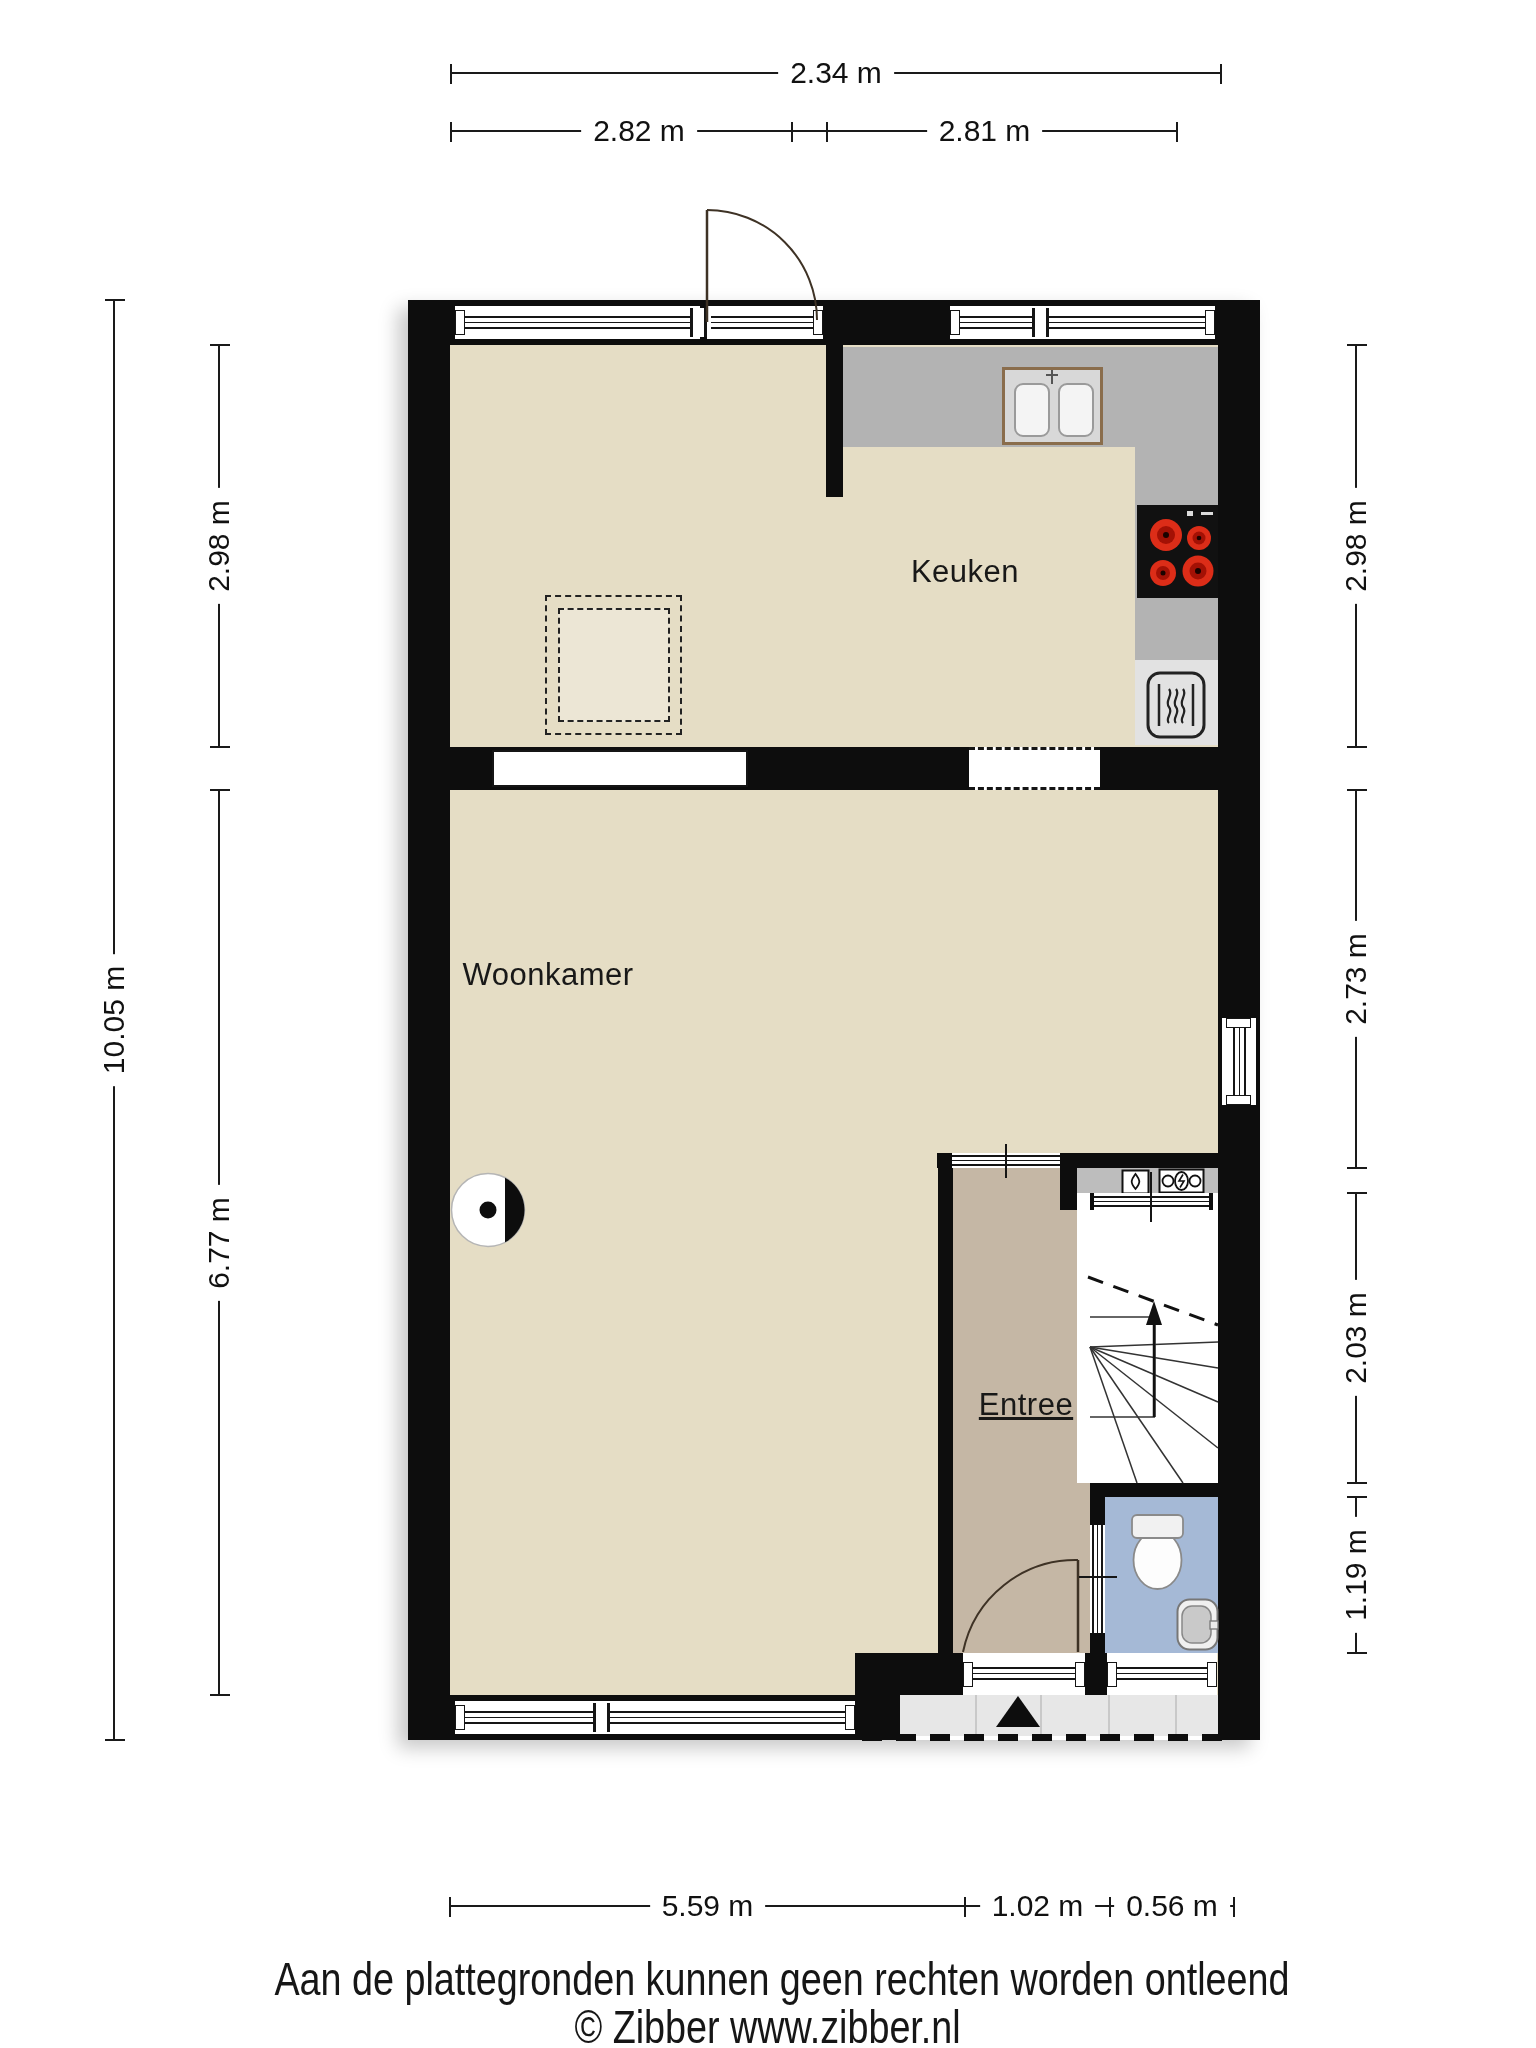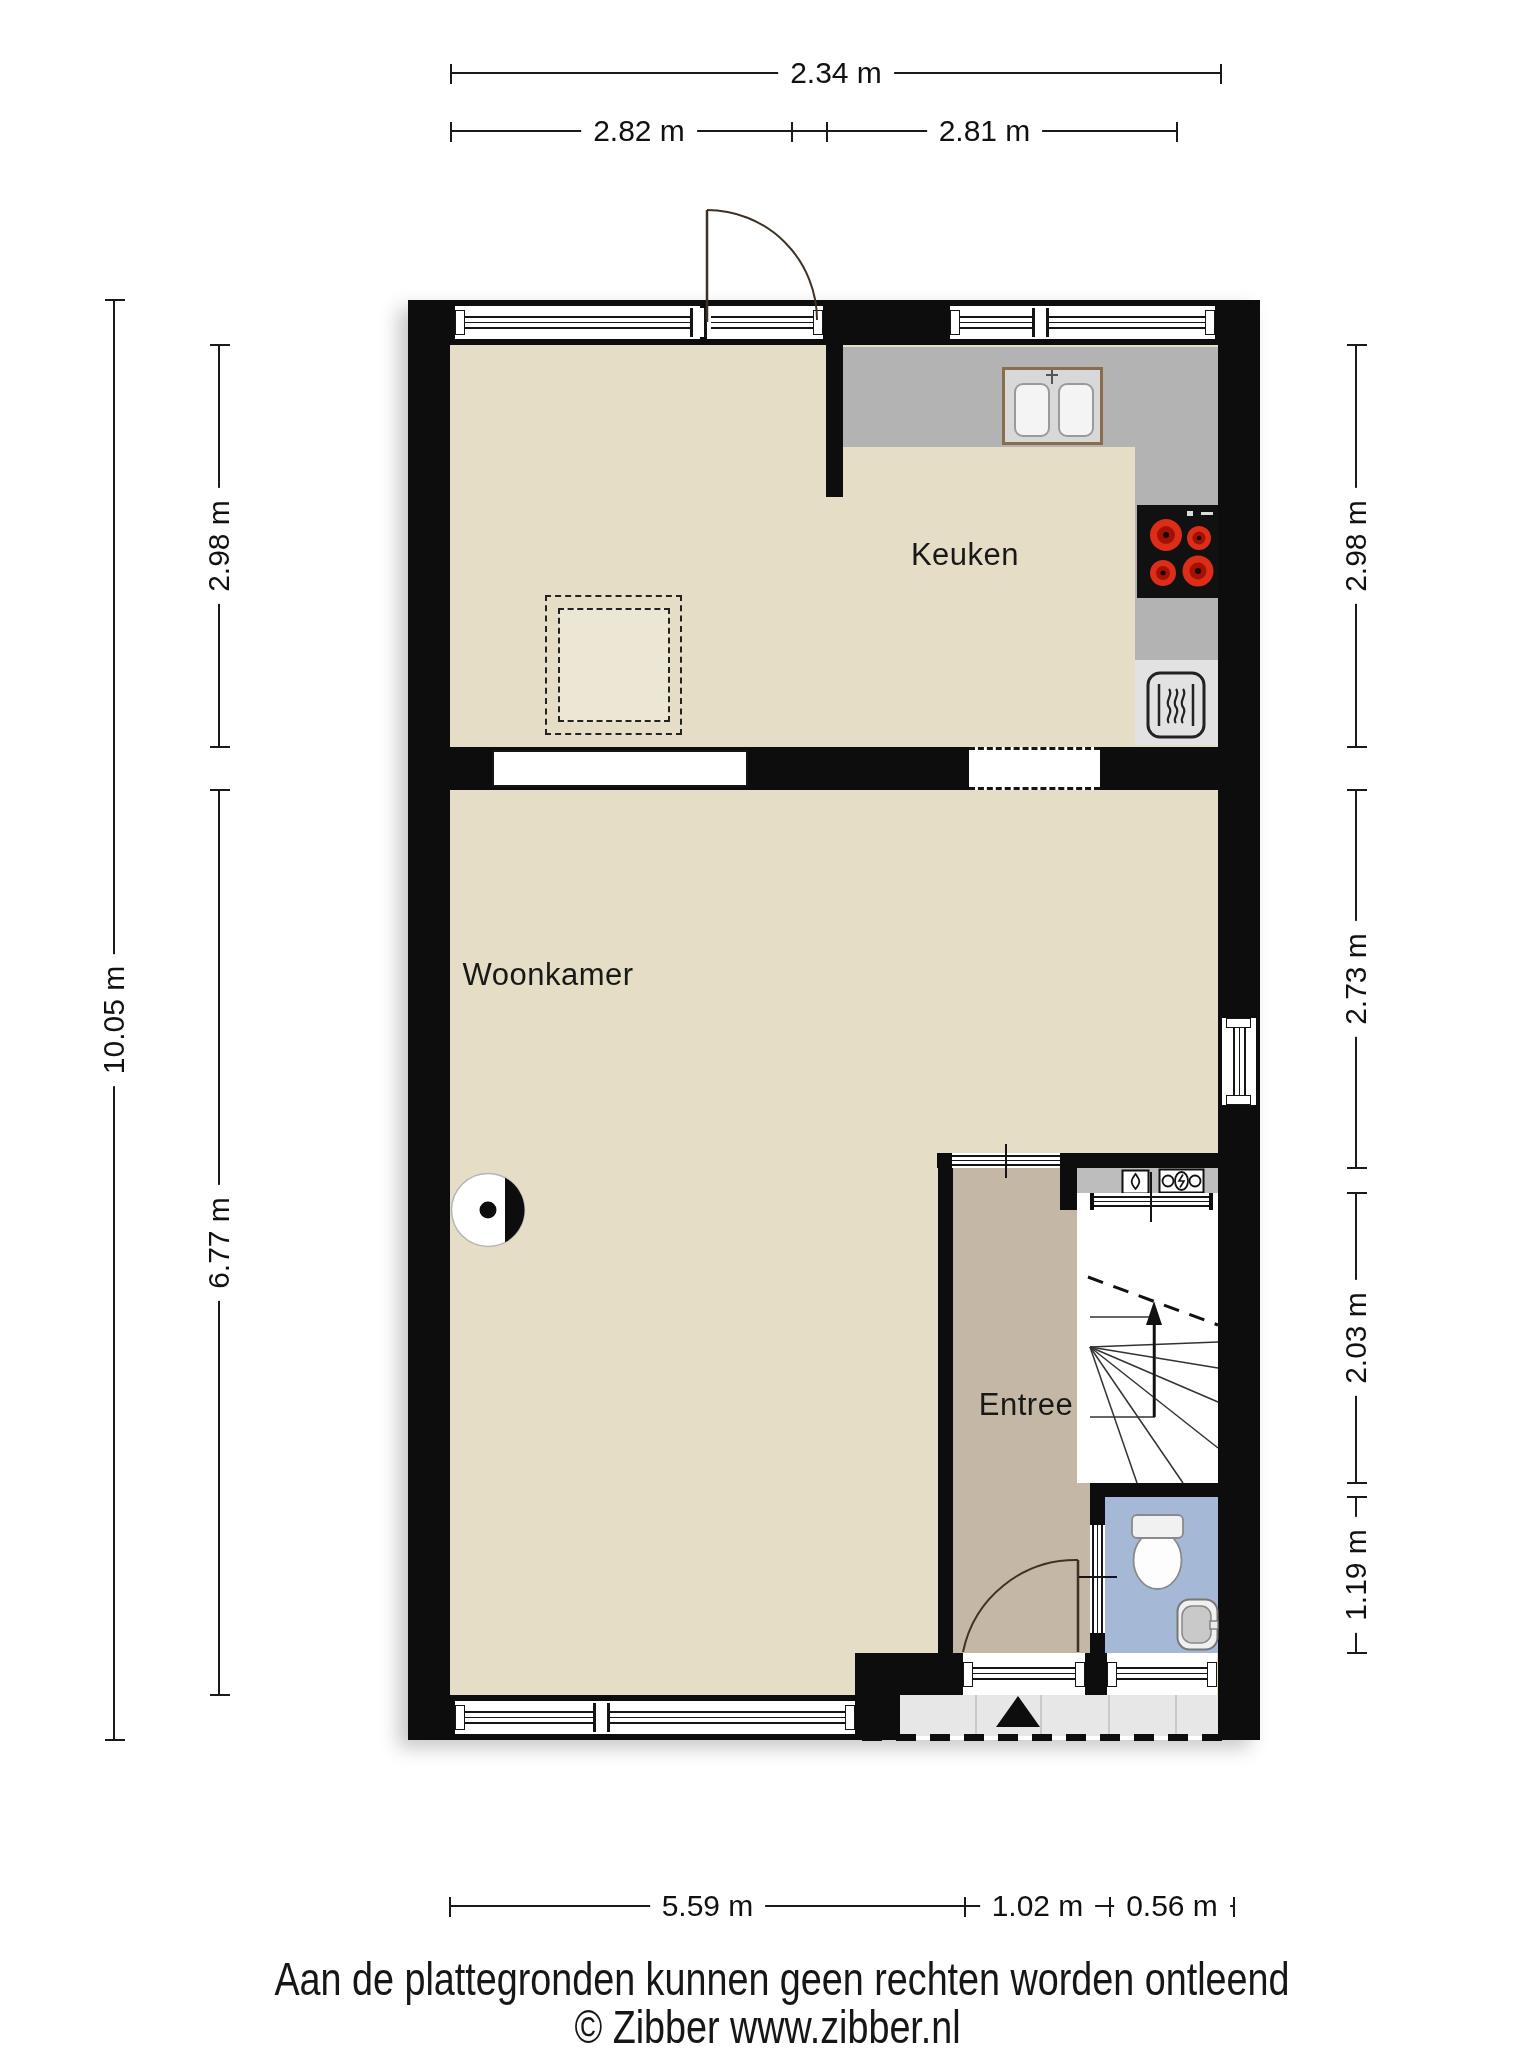--- a/index.html
+++ b/index.html
@@ -297,23 +297,23 @@
 
   <div class="abs" style="left:900px;top:1695px;width:318px;height:41px;background:#e7e7e7;">
     <div class="vl" style="left:75px;width:2px;background:#c9c9c9;"></div>
     <div class="vl" style="left:140px;width:2px;background:#c9c9c9;"></div>
     <div class="vl" style="left:208px;width:2px;background:#c9c9c9;"></div>
     <div class="vl" style="left:275px;width:2px;background:#c9c9c9;"></div>
   </div>
   <div class="abs triangle" style="left:996px;top:1696px;"></div>
   <div class="abs" style="left:862px;top:1734px;width:360px;height:7px;background:repeating-linear-gradient(90deg,#0d0d0d 0 20px,transparent 20px 34px);"></div>
 
-  <div class="rlab" style="left:965px;top:555px;">Keuken</div>
+  <div class="rlab" style="left:965px;top:572px;">Keuken</div>
   <div class="rlab" style="left:548px;top:975px;">Woonkamer</div>
-  <div class="rlab" style="left:1026px;top:1405px;">Entree</div>
+  <div class="rlab" style="left:1026px;top:1405px;text-decoration:underline;">Entree</div>
 
   <div class="fline" style="top:1952px;margin-left:14px;">
     <span>Aan de plattegronden kunnen geen rechten worden ontleend</span>
   </div>
   <div class="fline" style="top:2000px;">
     <span>© Zibber www.zibber.nl</span>
   </div>
 
 </div>
 

